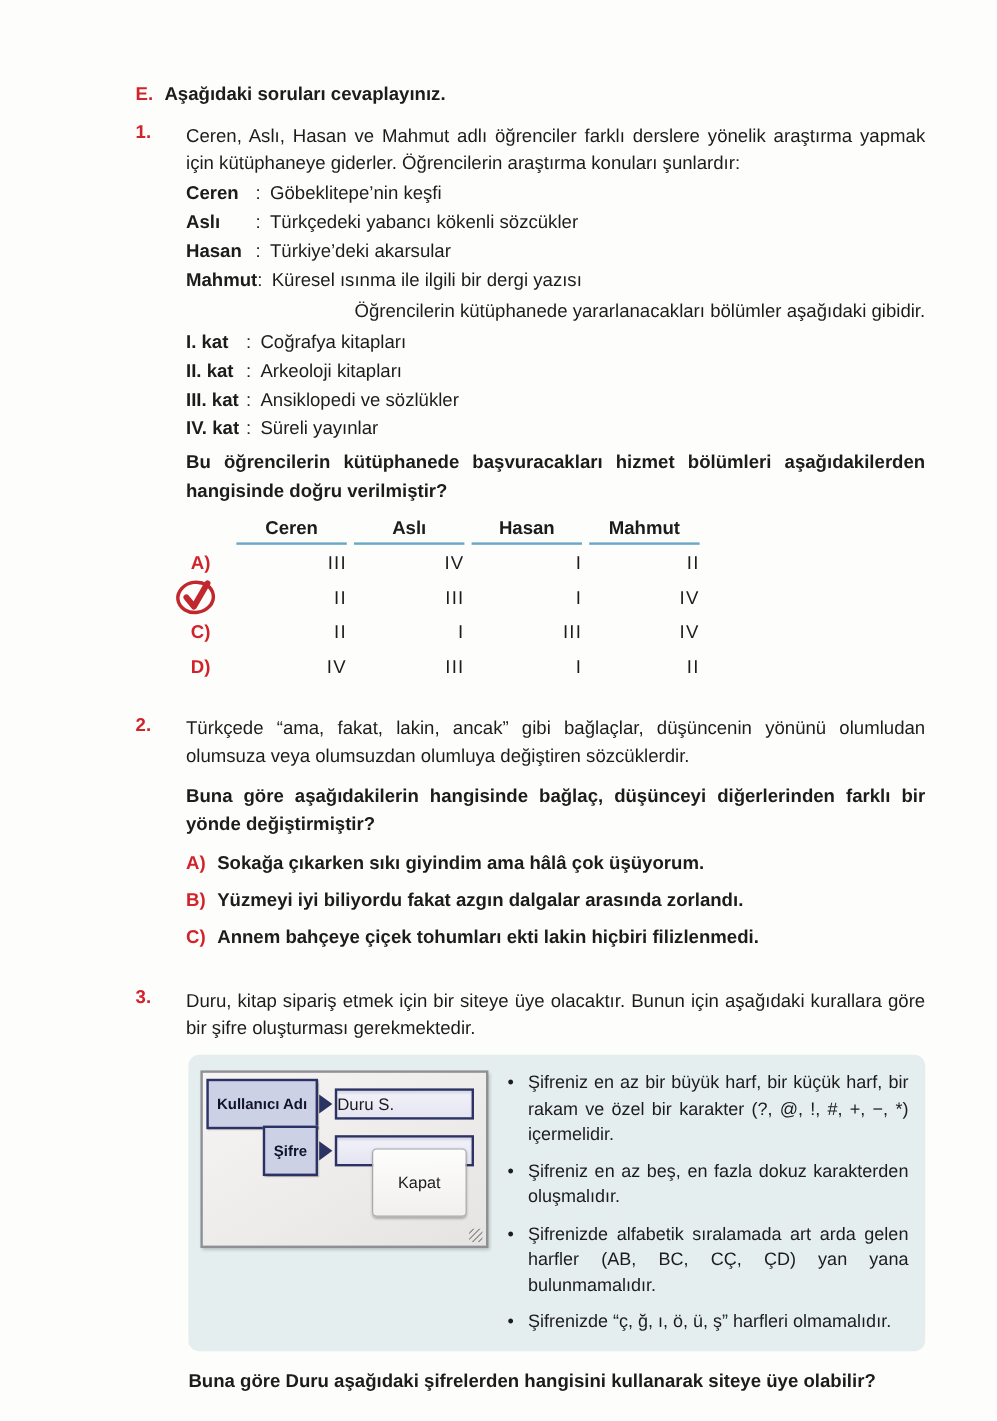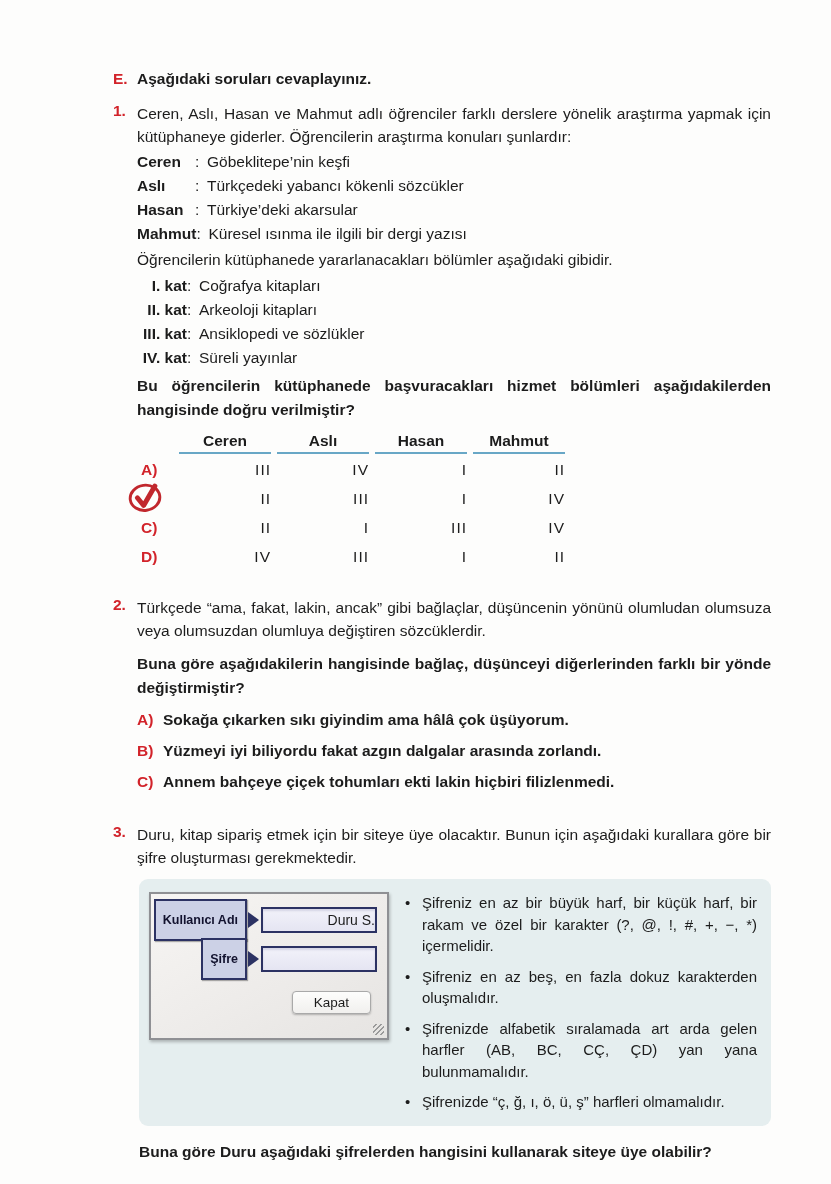--- a/index.html
+++ b/index.html
@@ -11,35 +11,35 @@
     background:#fdfdfc;
     overflow:hidden;
     font-family:"Liberation Sans","DejaVu Sans",sans-serif;
     color:#1c1c1c;
     font-size:15.5px;
     box-sizing:border-box;
     padding:70px 60px 0 113px;
   }
   .row{display:flex;}
   .num{flex:0 0 24px;font-weight:bold;color:#d2232a;}
-  .content{flex:1;min-width:0;}
+  .content{flex:1;min-width:0;margin-left:18px;}
   .just{text-align:justify;line-height:23px;}
 
   
   .sec-head{display:flex;margin-bottom:14px;}
   .sec-head .letter{flex:0 0 24px;font-weight:bold;color:#d2232a;}
   .sec-head .title{font-weight:bold;}
 
   
   .deflist{margin:2px 0 2px 0;}
   .defrow{display:flex;line-height:24px;}
   .defrow .dlabel{font-weight:bold;flex:0 0 58px;}
-  .defrow .dlabel.kat{flex:0 0 50px;text-align:right;}
+  .defrow .dlabel.kat{flex:0 0 50px;}
   .defrow .dcolon{flex:0 0 12px;}
-  .bridge{line-height:24px;margin:2px 0;}
+  .bridge{line-height:24px;margin:2px 0;text-align:right;}
   .qbold{font-weight:bold;text-align:justify;line-height:24px;margin-top:4px;}
 
   
   .answer-table{margin:10px 0 0 4px;}
   .at-headrow{display:flex;margin-left:38px;}
   .at-head{width:92px;text-align:center;font-weight:bold;
            border-bottom:2px solid #68a7c6;padding-bottom:2px;margin-right:6px;}
   .at-row{display:flex;align-items:center;height:26px;margin-top:3px;}
   .at-letter{width:38px;font-weight:bold;color:#d2232a;position:relative;}
   .at-cell{width:92px;text-align:right;margin-right:6px;letter-spacing:1px;}
@@ -76,28 +76,28 @@
   .dlg-label{
     border:2px solid #2c3263;background:#ccd1e6;color:#12122e;
     font-weight:bold;font-size:12.5px;padding:12px 7px;white-space:nowrap;
     box-shadow:1px 1px 1px rgba(0,0,0,0.3);
   }
   .dlg-arrow{width:0;height:0;border-top:8px solid transparent;border-bottom:8px solid transparent;
     border-left:11px solid #2c3263;margin:0 2px 0 1px;}
   .dlg-field{
     width:112px;height:22px;border:2px solid #2c3263;
     background:linear-gradient(#f2f2fa,#e5e5f2);
-    font-size:14px;text-align:right;line-height:22px;color:#1c1c1c;
+    font-size:14px;text-align:left;line-height:22px;color:#1c1c1c;
     box-shadow:inset 0 2px 2px rgba(60,60,120,0.15);
   }
   .dlg-close{
     position:absolute;right:16px;bottom:24px;
     background:linear-gradient(#fdfdfc,#f1f0ee);
     border:1px solid #a9a9a9;border-radius:4px;
-    font-size:13.5px;color:#1c1c1c;padding:3px 21px;
+    font-size:13.5px;color:#1c1c1c;padding:20px 21px;
     box-shadow:0 1px 2px rgba(0,0,0,0.25);
     font-family:inherit;
   }
   .dlg-resize{
     position:absolute;right:3px;bottom:3px;width:11px;height:11px;
     background:repeating-linear-gradient(135deg,transparent 0 2px,#9a9a9a 2px 3.5px);
   }
   .rules{flex:1;margin:0;padding:0 2px 0 0;list-style:none;}
   .rules li{display:flex;line-height:21.5px;margin-bottom:9px;text-align:justify;font-size:15px;}
   .rules li:last-child{margin-bottom:0;}

